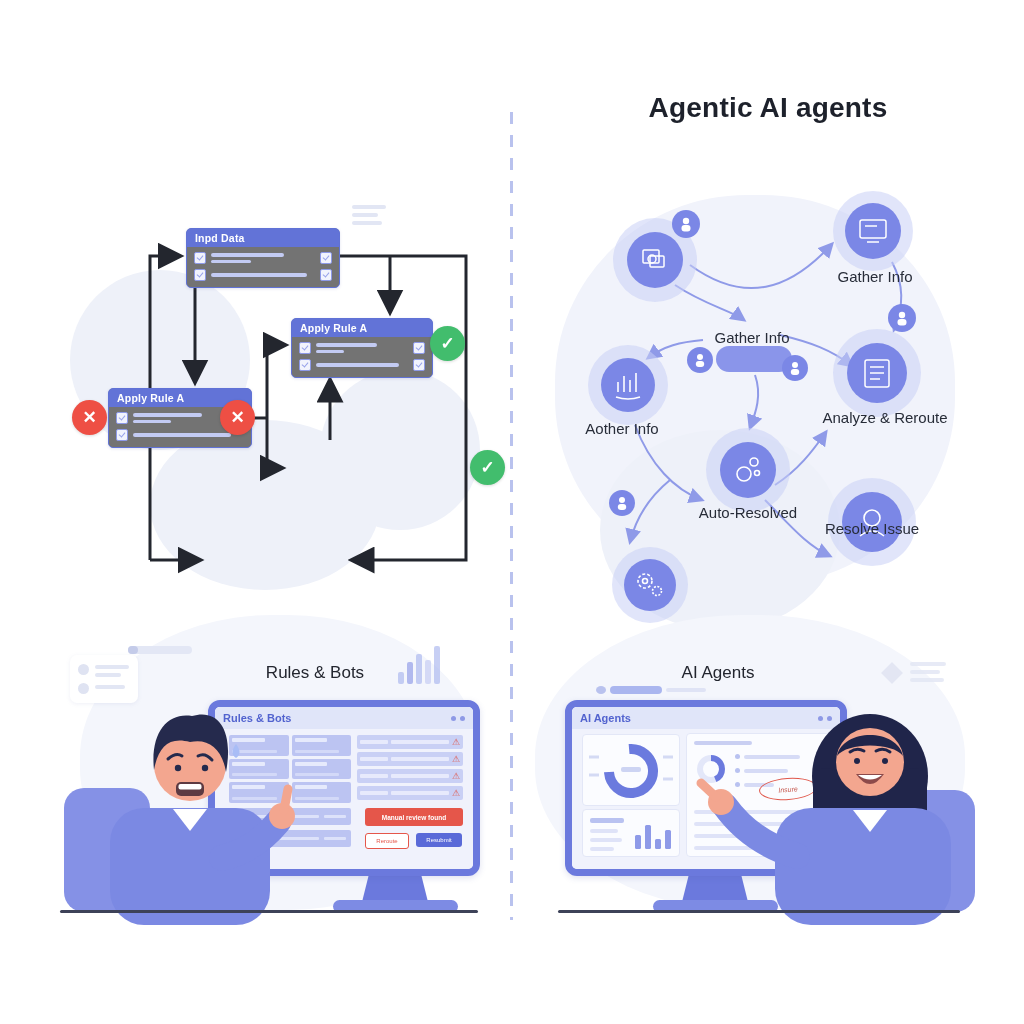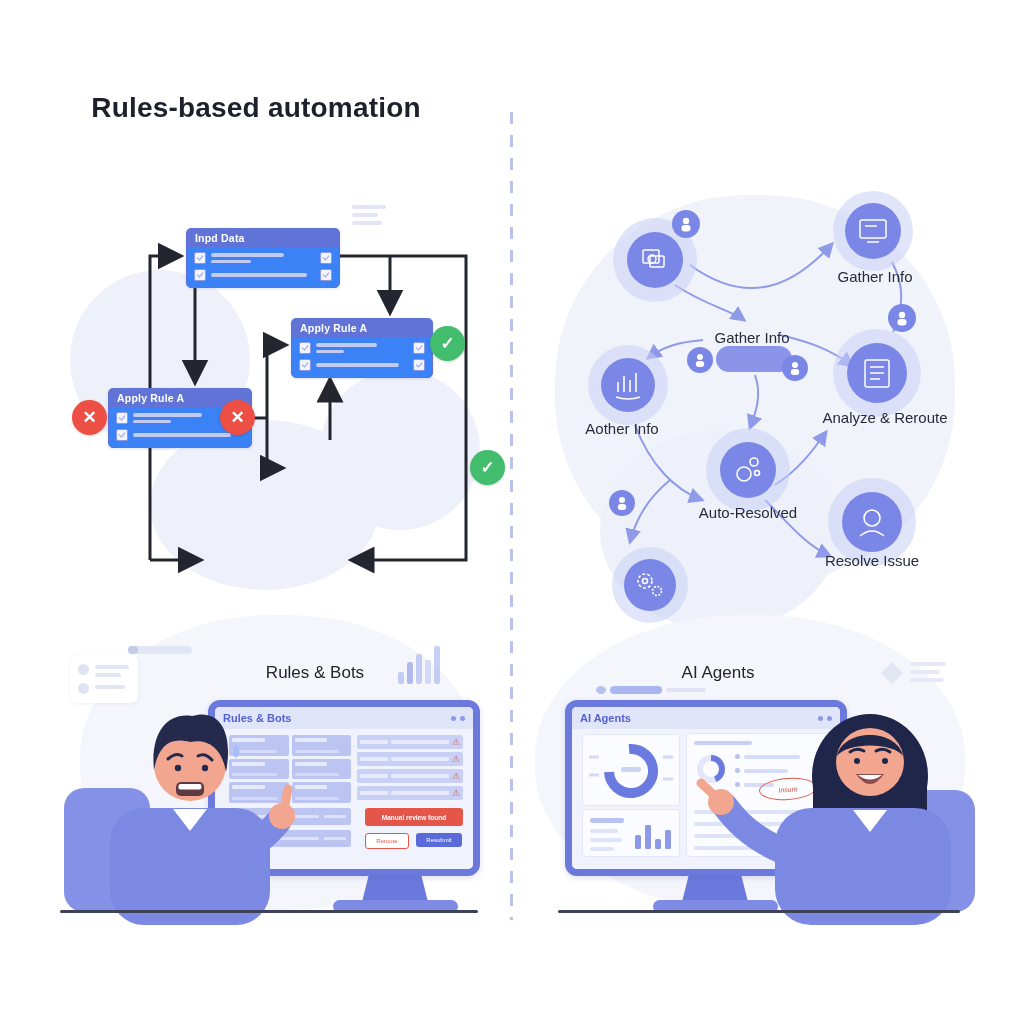--- a/index.html
+++ b/index.html
@@ -8,21 +8,21 @@
   .abs{position:absolute;}
   
   .blob{position:absolute;background:#eef1f9;border-radius:50%;}
   .blob2{position:absolute;background:#f4f6fc;border-radius:48%;}
   .decor-line{background:#e2e6f4;border-radius:3px;position:absolute;}
   
   .panel-title{position:absolute;font-size:28px;font-weight:bold;color:#1d212b;text-align:center;letter-spacing:.2px;}
   .divider{position:absolute;left:510px;top:112px;width:3px;height:808px;
            background:repeating-linear-gradient(#b9c2ee 0 12px,transparent 12px 23px);}
   
-  .fbox{position:absolute;background:#3b82f6;border:1.5px solid #6072d6;border-radius:5px;z-index:3;
+  .fbox{position:absolute;background:#737373;border:1.5px solid #6072d6;border-radius:5px;z-index:3;
         box-shadow:0 1px 3px rgba(90,100,180,.18);}
   .fbox-h{background:#6273d7;color:#fff;font-size:10.5px;font-weight:bold;padding:3px 8px;
           border-radius:3px 3px 0 0;letter-spacing:.2px;}
   .fbox-b{padding:5px 7px 6px;display:flex;flex-direction:column;gap:5px;}
   .frow{display:flex;align-items:center;gap:5px;}
   .cb{width:10px;height:10px;border:1.4px solid #8d99e8;border-radius:2px;background:#f1f3fd;position:relative;flex:0 0 auto;}
   .cb::after{content:"";position:absolute;left:2.5px;top:0.5px;width:3px;height:5px;
              border-right:1.4px solid #97a2ea;border-bottom:1.4px solid #97a2ea;transform:rotate(40deg);}
   .cb.red{border-color:#d8453a;background:#fdeeed;}
   .cb.red::after{border-color:#d8453a;}
@@ -85,21 +85,21 @@
 <div class="canvas">
 
   <div class="blob" style="left:70px;top:270px;width:180px;height:180px;"></div>
   <div class="blob" style="left:150px;top:420px;width:230px;height:170px;"></div>
   <div class="blob" style="left:320px;top:370px;width:160px;height:160px;"></div>
   <div class="blob2" style="left:555px;top:195px;width:400px;height:390px;background:#f1f3fb;"></div>
   <div class="blob" style="left:600px;top:430px;width:240px;height:200px;"></div>
   <div class="blob2" style="left:80px;top:615px;width:400px;height:295px;"></div>
   <div class="blob2" style="left:535px;top:615px;width:430px;height:295px;"></div>
 
-  <div class="panel-title" style="left:0;top:92px;width:512px;">Rules-based automation</div>
+  <div class="panel-title" style="left:512px;top:92px;width:512px;">Agentic AI agents</div>
   <div class="divider"></div>
 
   <svg class="abs" style="left:60px;top:200px;z-index:2;" width="420" height="420" viewBox="0 0 420 420">
     <defs>
       <marker id="ab" markerWidth="9" markerHeight="9" refX="7.5" refY="4.5" orient="auto">
         <path d="M0,0 L9,4.5 L0,9 Z" fill="#23262e"></path>
       </marker>
     </defs>
     <g stroke="#23262e" stroke-width="3" fill="none">
       <path d="M 90,360 L 90,56 L 120,56" marker-end="url(#ab)"></path>
@@ -301,21 +301,21 @@
           <rect x="-4.2" y="1" width="8.4" height="6" rx="3" fill="#fff"></rect>
         </g>
     </g>
   </svg>
 
   <div class="netlabel" style="left:810px;top:268px;width:130px;">Gather Info</div>
   <div class="netlabel" style="left:690px;top:329px;width:124px;">Gather Info</div>
   <div class="netlabel" style="left:557px;top:420px;width:130px;">Aother Info</div>
   <div class="netlabel" style="left:795px;top:409px;width:180px;">Analyze &amp; Reroute</div>
   <div class="netlabel" style="left:683px;top:504px;width:130px;">Auto-Resolved</div>
-  <div class="netlabel" style="left:807px;top:552px;width:130px;">Resolve Issue</div>
+  <div class="netlabel" style="left:807px;top:520px;width:130px;">Resolve Issue</div>
 
   <div class="ws-heading" style="left:240px;top:663px;width:150px;">Rules &amp; Bots</div>
 
   <div class="abs" style="left:70px;top:655px;width:68px;height:48px;background:#fff;border-radius:7px;z-index:1;box-shadow:0 1px 4px rgba(120,130,190,.12);">
     <div style="position:absolute;left:8px;top:9px;width:11px;height:11px;border-radius:50%;background:#dfe3f2;"></div>
     <div class="decor-line" style="left:25px;top:10px;width:34px;height:4px;"></div>
     <div class="decor-line" style="left:25px;top:18px;width:26px;height:4px;"></div>
     <div style="position:absolute;left:8px;top:28px;width:11px;height:11px;border-radius:50%;background:#dfe3f2;"></div>
     <div class="decor-line" style="left:25px;top:30px;width:30px;height:4px;"></div>
   </div>

